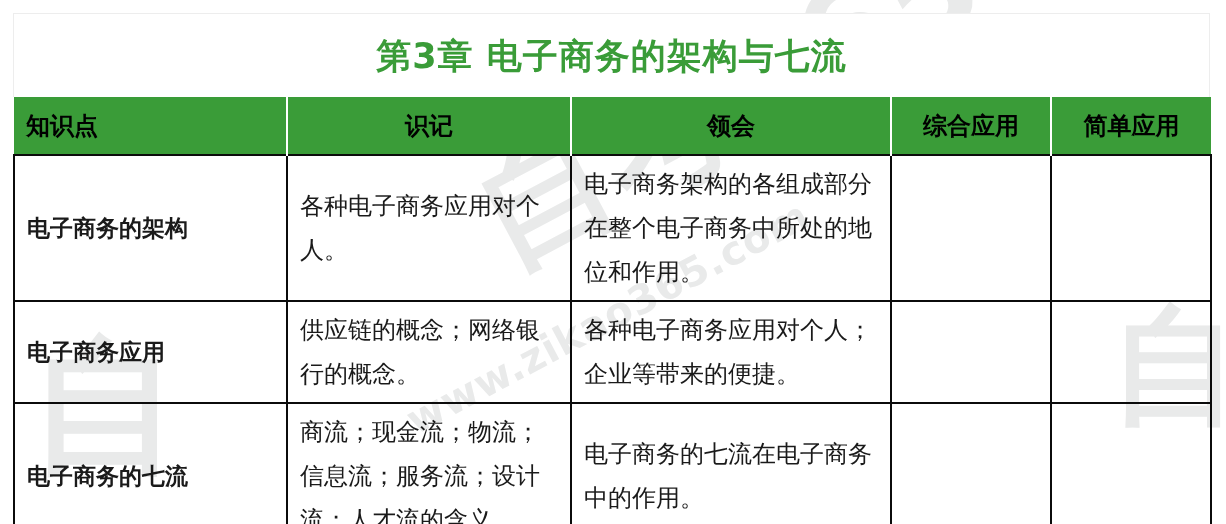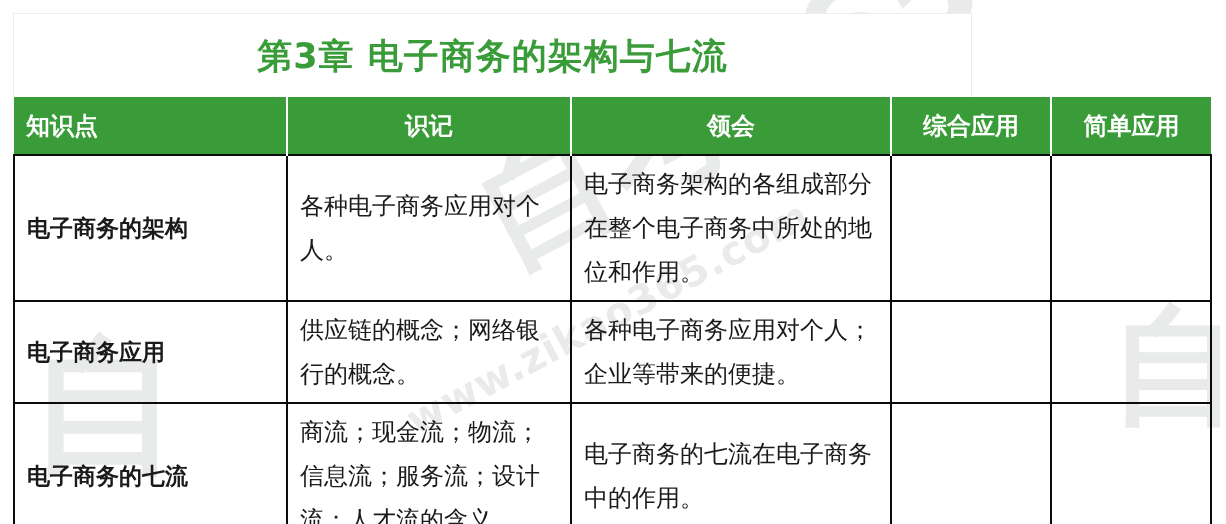--- a/index.html
+++ b/index.html
@@ -18,21 +18,21 @@
   .wm-logo{left:30px;top:330px;font-size:150px;line-height:150px;
            font-family:"DejaVu Sans",sans-serif;}
   .wm-big{left:455px;top:168px;font-size:132px;line-height:132px;
           transform:rotate(-28deg);transform-origin:0 0;letter-spacing:2px;}
   .wm-url{left:400px;top:405px;font-size:40px;line-height:40px;
           transform:rotate(-28deg);transform-origin:0 0;letter-spacing:1px;}
   .wm-logo2{left:1110px;top:300px;font-size:130px;line-height:130px;}
 
   
   .title-band{
-    position:absolute;left:13px;top:13px;width:959px;height:84px;
+    position:absolute;left:13px;top:13px;width:1197px;height:84px;
     background:#ffffff;
     border-top:1px solid #ededed;
     border-left:1px solid #ededed;
     border-right:1px solid #ededed;
     box-sizing:border-box;
     display:flex;align-items:center;justify-content:center;
   }
   .title-text{
     color:#3a9c38;font-weight:bold;font-size:35px;line-height:40px;
     letter-spacing:1px;white-space:nowrap;
@@ -46,21 +46,21 @@
     table-layout:fixed;
   }
   table.kp col.c1{width:273px;}
   table.kp col.c2{width:284px;}
   table.kp col.c3{width:320px;}
   table.kp col.c4{width:160px;}
   table.kp col.c5{width:160px;}
 
   thead th{
     background:#3a9c38;
-    color:#ffffff;
+    color:#000000;
     font-weight:bold;
     font-size:24px;
     height:58px;
     padding:0 12px;
     text-align:center;
     border-right:2px solid #ffffff;
     box-sizing:border-box;
     white-space:nowrap;
   }
   thead th.first{text-align:left;padding-left:12px;}

